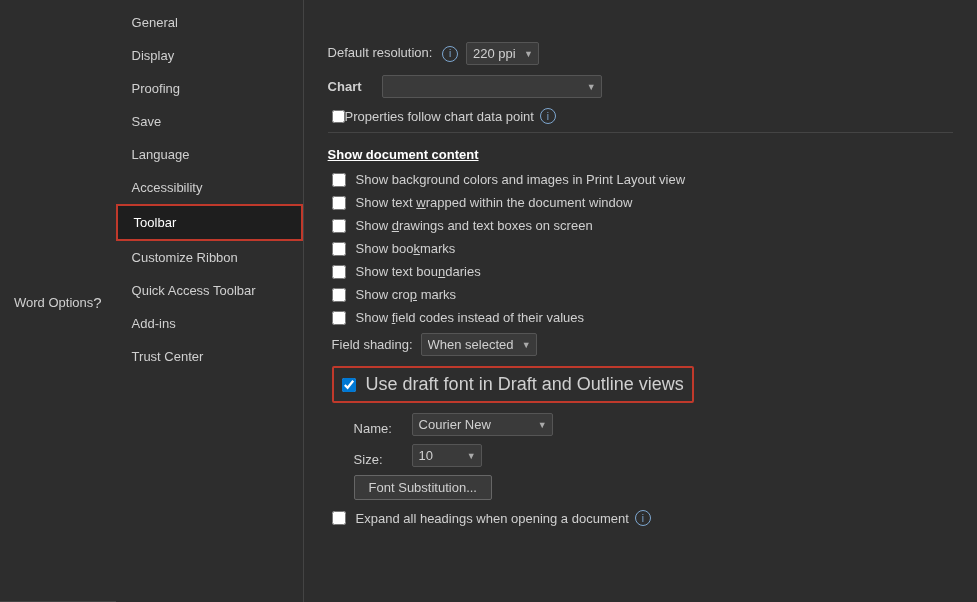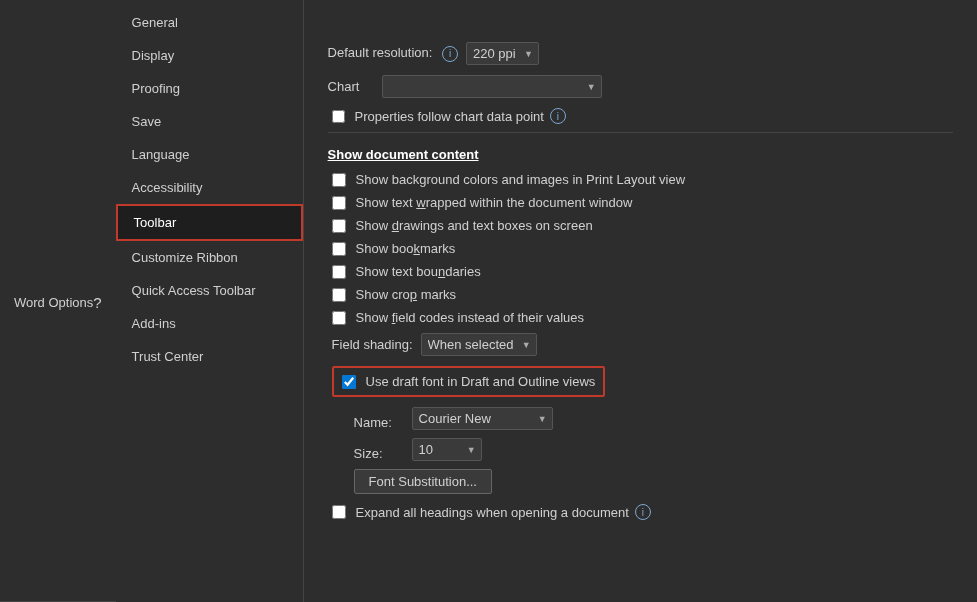--- a/index.html
+++ b/index.html
@@ -150,21 +150,21 @@
     .highlighted-section input[type="checkbox"] {
       width: 14px;
       height: 14px;
       margin-right: 10px;
       cursor: pointer;
       accent-color: #0078d4;
       flex-shrink: 0;
     }
     .highlighted-section label {
       color: #d0d0d0;
-      font-size: 13px;
+      font-size: 18px;
       cursor: pointer;
     }
 
     .sub-row {
       display: flex;
       align-items: flex-end;
       margin-bottom: 8px;
       margin-left: 26px;
     }
     .sub-label {
@@ -211,21 +211,21 @@
       margin-right: 8px;
     }
     .chart-row {
       display: flex;
       align-items: center;
       margin-bottom: 10px;
     }
     .chart-label {
       color: #d0d0d0;
       font-size: 13px;
-      font-weight: normal;
+      font-weight: bold;
       margin-right: 14px;
       width: 40px;
     }
     .chart-select {
       width: 220px;
     }
     .properties-row {
       display: flex;
       align-items: center;
       margin-bottom: 6px;
@@ -286,21 +286,21 @@
         <div class="select-wrap chart-select">
           <select style="width:220px;">
             <option></option>
           </select>
         </div>
       </div>
 
       
       <div class="properties-row">
         <input type="checkbox" id="prop-chart" style="">
-        <label for="prop-chart" style="margin-left:10px;font-size:13px;color:#d0d0d0;cursor:pointer;">Properties follow chart data point</label>
+        <label for="prop-chart" style="font-size:13px;color:#d0d0d0;cursor:pointer;">Properties follow chart data point</label>
         <span class="info-icon">i</span>
       </div>
 
       <hr class="divider">
 
       
       <div class="section-title">Show document content</div>
 
       <div class="checkbox-row">
         <input type="checkbox" id="show-bg" style="">

